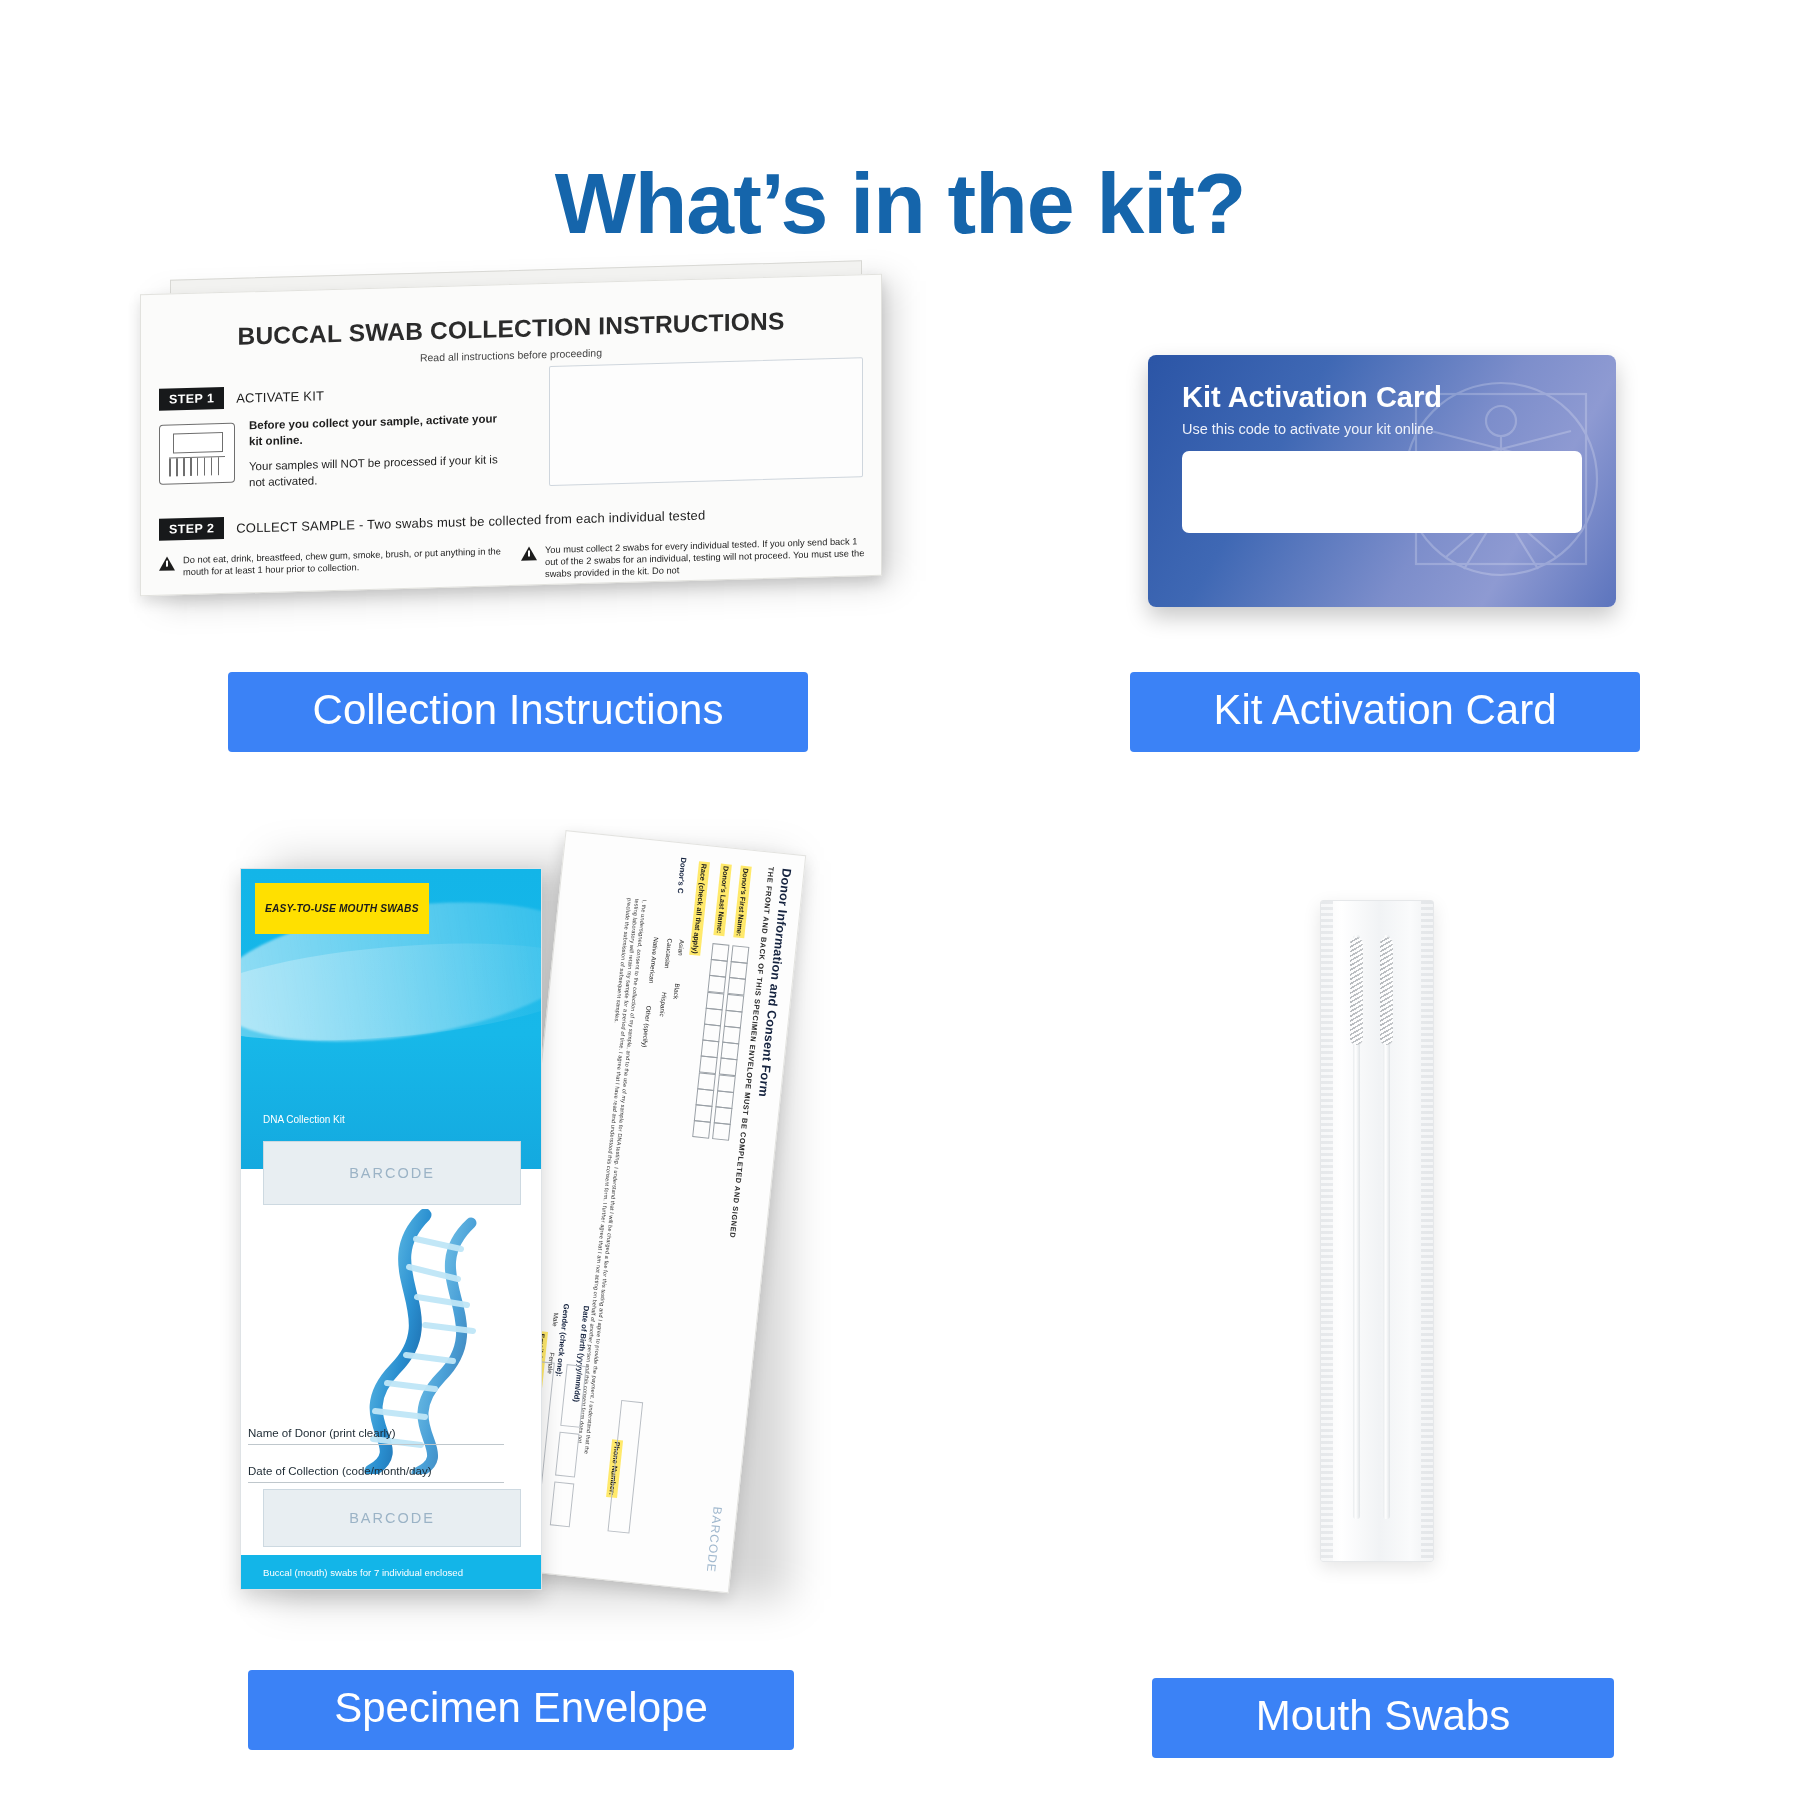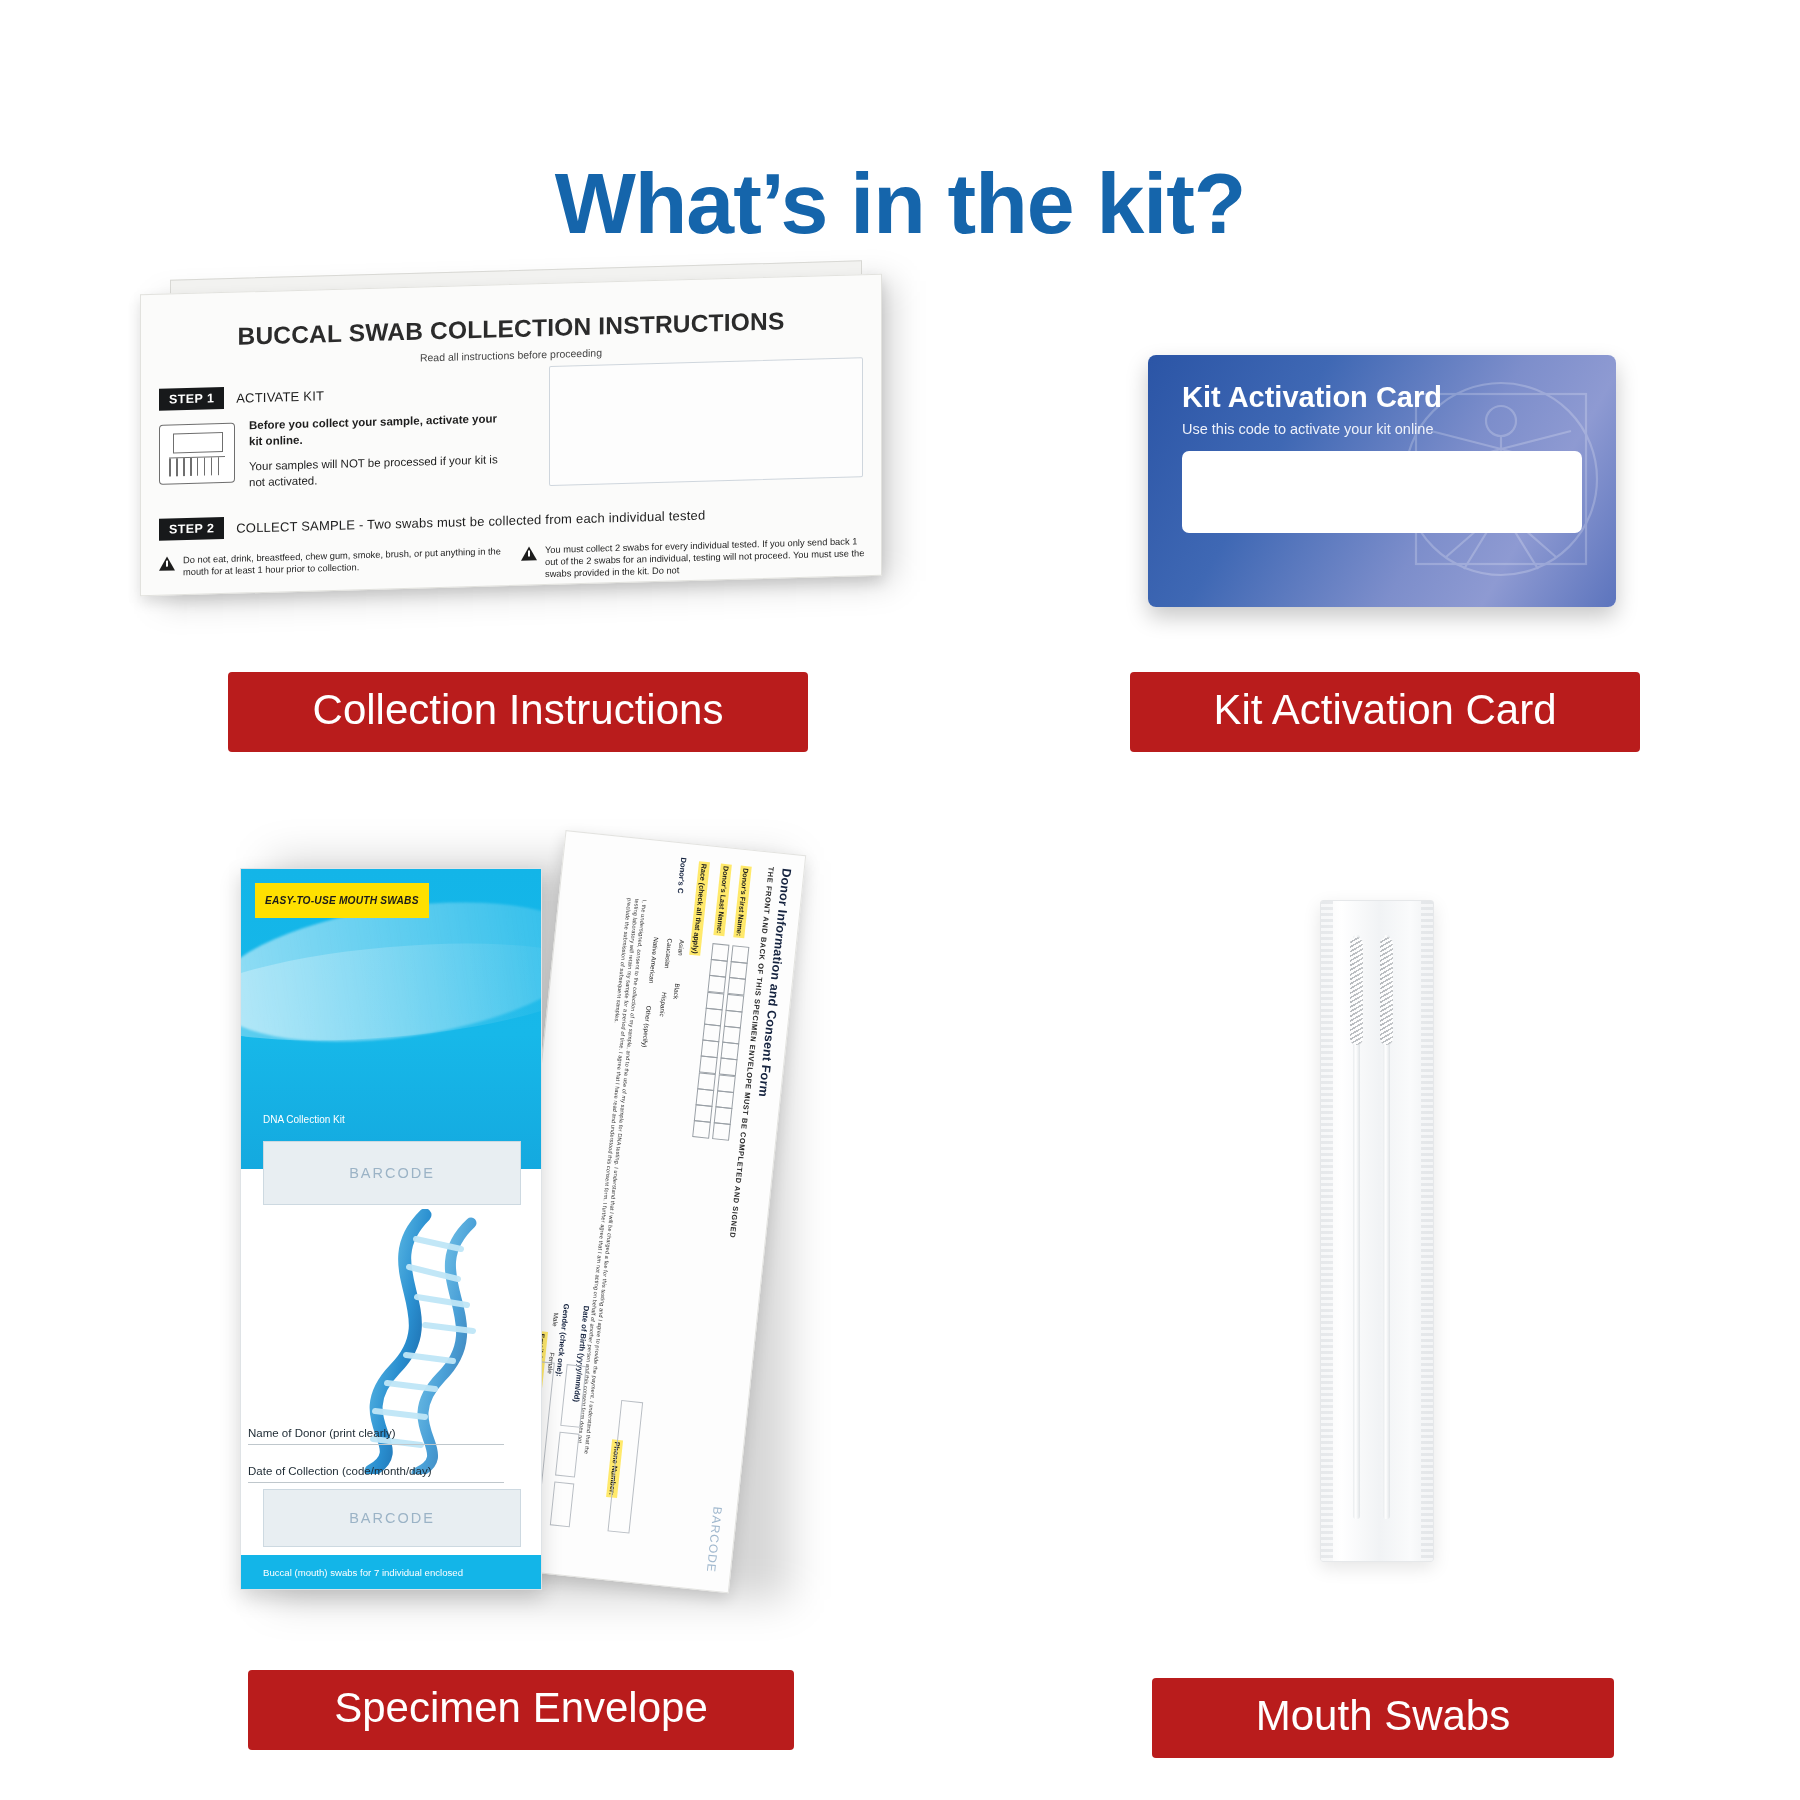--- a/index.html
+++ b/index.html
@@ -24,21 +24,21 @@
     text-align: center;
     font-size: 86px;
     font-weight: bold;
     color: #1565ab;
     letter-spacing: -1px;
   }
 
   
   .caption {
     position: absolute;
-    background: #b91c1c;
+    background: #3b82f6;
     color: #ffffff;
     font-size: 42px;
     text-align: center;
     padding: 14px 30px 18px;
     border-radius: 4px;
     box-sizing: border-box;
     white-space: nowrap;
   }
 
   
@@ -410,21 +410,21 @@
   }
   .env-tag {
     position: absolute;
     left: 14px;
     top: 14px;
     background: #ffe000;
     color: #1b1b1b;
     font-size: 10.2px;
     font-weight: bold;
     font-style: italic;
-    padding: 12px 10px;
+    padding: 20px 10px;
     letter-spacing: 0.2px;
     z-index: 3;
   }
   .env-brand {
     position: absolute;
     left: 20px;
     top: 165px;
     color: #ffffff;
     font-size: 29px;
     font-weight: bold;

